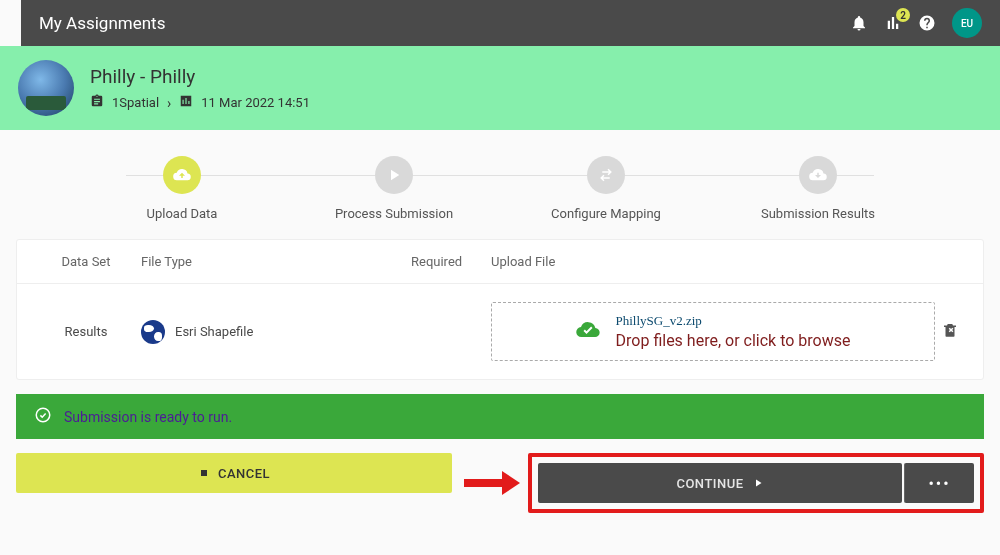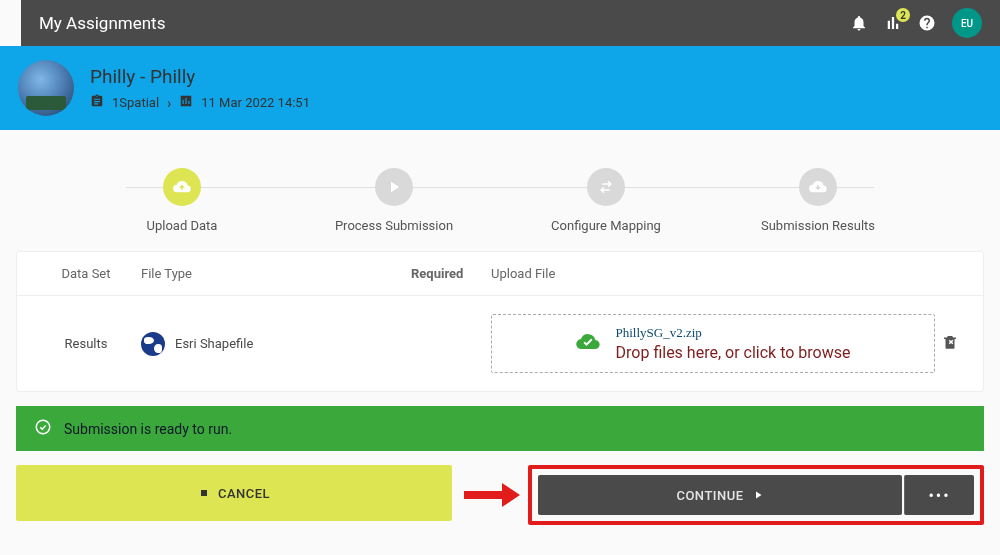--- a/index.html
+++ b/index.html
@@ -46,21 +46,21 @@
     background: #009688;
     color: #ffffff;
     display: flex;
     align-items: center;
     justify-content: center;
     font-size: 10px;
     font-weight: 500;
   }
   
   .assign-header {
-    background: #0ea5e9;
+    background: #86efac;
     display: flex;
     align-items: center;
     padding: 14px 18px;
     gap: 16px;
   }
   .assign-logo {
     width: 56px; height: 56px;
     border-radius: 50%;
     background: radial-gradient(circle at 40% 35%, #7fb8e8 0%, #4a7ab0 50%, #1a3a5c 100%);
     flex-shrink: 0;
@@ -73,21 +73,21 @@
     bottom:6px; left:8px; right:8px; height:14px;
     background:#2a5a3a;
     border-radius:2px;
   }
   .assign-info { display: flex; flex-direction: column; gap: 6px; }
   .assign-title { font-size: 19px; font-weight: 400; color: #333; }
   .assign-bc { display: flex; align-items: center; gap: 8px; font-size: 13px; color: #333; }
   .assign-bc svg { width: 14px; height: 14px; fill: #333; }
   .bc-chev { font-size: 14px; color: #333; }
   
-  .main { padding: 32px 16px 0 16px; }
+  .main { padding: 20px 16px 0 16px; }
   
   .stepper {
     display: flex;
     justify-content: space-between;
     align-items: flex-start;
     position: relative;
     margin: 6px 0 18px 0;
     padding: 0 60px;
   }
   .stepper::before {
@@ -127,21 +127,21 @@
   }
   .table-header {
     display: flex;
     padding: 14px 18px 14px 14px;
     font-size: 13px;
     color: #666;
     border-bottom: 1px solid #eee;
   }
   .col-ds { width: 110px; text-align: center; }
   .col-ft { width: 270px; }
-  .col-req { width: 80px; font-weight: bold; }
+  .col-req { width: 80px; }
   .col-uf { flex: 1; }
   .col-del { width: 30px; }
   .table-row {
     display: flex;
     align-items: center;
     padding: 18px 18px 18px 14px;
     font-size: 13px;
   }
   .ft-cell { display: flex; align-items: center; gap: 10px; }
   .globe {
@@ -172,40 +172,40 @@
   }
   .dz-icon svg { width: 24px; height: 24px; fill: #3aa83a; }
   .dz-text { display: flex; flex-direction: column; align-items: flex-start; gap: 2px; }
   .dz-file { font-size: 13px; color: #0c4a6e; font-family: Liberation Serif, serif; }
   .dz-hint { font-size: 16px; color: #7f1d1d; }
   .del-icon svg { width: 18px; height: 18px; fill: #555; }
   .del-col { display:flex; justify-content:center; }
   
   .status-bar {
     background: #3aa83a;
-    color: #0f172a;
+    color: #4c1d95;
     display: flex;
     align-items: center;
     gap: 12px;
     padding: 12px 18px;
     margin-top: 14px;
     font-size: 14px;
   }
   .status-bar svg { width: 18px; height: 18px; stroke: #fff; fill: none; stroke-width: 2; }
   
   .action-row {
     display: flex;
     gap: 8px;
     margin-top: 14px;
   }
   .cancel-btn {
     flex: 1;
     background: #dde552;
     color: #333;
-    height: 56px;
+    height: 40px;
     display: flex;
     align-items: center;
     justify-content: center;
     gap: 8px;
     font-size: 13px;
     letter-spacing: 0.5px;
     font-weight: 500;
     border-radius: 2px;
     cursor: pointer;
   }

